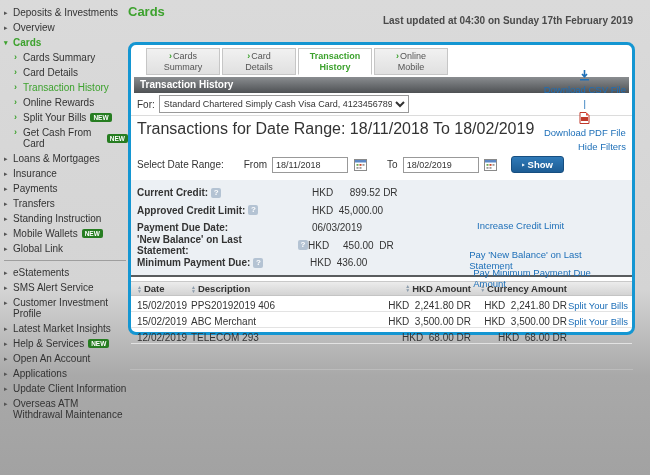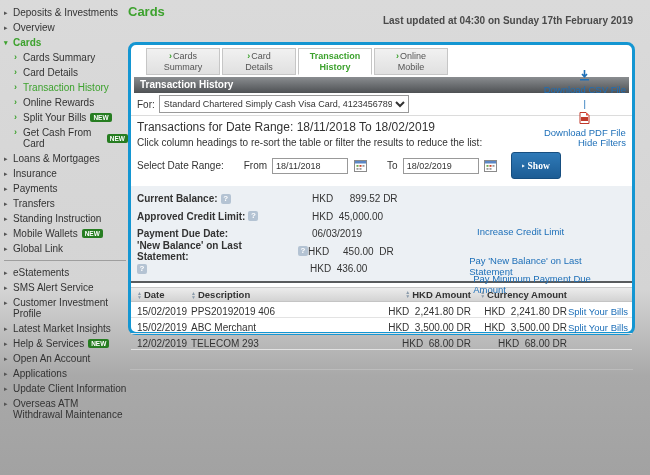--- a/index.html
+++ b/index.html
@@ -41,32 +41,32 @@
   .th-bar { margin:2px 3px 0 3px; height:16px; line-height:16px; padding-left:6px;
             background:linear-gradient(#8a8d90,#4e5154); color:#fff; font-size:10px; font-weight:bold; }
 
   .for-row { display:flex; align-items:center; padding:3px 6px; height:23px; border-bottom:1px solid #dcdcdc; }
   .for-label { font-size:10px; margin-right:4px; }
   .card-select { width:250px; height:18px; font-size:9px; font-family:"Liberation Sans",sans-serif;
                  border:1px solid #999; background:#fff; color:#333; }
   .dl-links { margin-left:auto; display:flex; align-items:center; font-size:9.5px; gap:3px;flex-direction:column; }
   .dl-sep { color:#1d6fb8; }
 
-  .range-line { font-size:12px; padding:4px 6px 1px 6px; }
+  .range-line { font-size:16px; padding:4px 6px 1px 6px; }
   .hint-line { font-size:10px; padding:2px 6px 1px 6px; display:flex; }
   .hide-filters { margin-left:auto; font-size:9.5px; }
 
   .date-row { display:flex; align-items:center; gap:5px; font-size:10px; padding:3px 6px 4px 6px; }
   .date-row .sp { width:10px; }
   .date-input { width:76px; height:16px; font-size:9px; border:1px solid #999; padding-left:3px;
                 font-family:"Liberation Sans",sans-serif; color:#333; }
   .cal-btn { width:14px; height:14px; border:0; background:none; padding:0; cursor:pointer; }
-  .show-btn { margin-left:8px; height:27px; padding:0 10px; background:linear-gradient(#2f7ab8,#1c5c94);
+  .show-btn { margin-left:8px; height:17px; padding:0 10px; background:linear-gradient(#2f7ab8,#1c5c94);
               border:1px solid #164e80; border-radius:3px; color:#fff; font-size:9.5px; font-weight:bold; cursor:pointer;
-              font-family:Liberation Serif, serif; }
+              font-family:Liberation Sans, sans-serif; }
   .show-btn .arr { font-size:8px; margin-right:3px; }
 
   .summary { margin-top:3px; background:#ecf0f4; border-bottom:2px solid #595c5e; padding:4px 8px 3px 6px; }
   .sum-row { display:flex; align-items:center; height:17.5px; font-size:10px; }
   .sum-label { width:175px; font-weight:bold; display:flex; align-items:center; gap:3px; }
   .help { width:10px; height:10px; background:#b4c3d3; border-radius:2px; color:#fff; font-size:8px; font-weight:bold;
           text-align:center; line-height:10px; cursor:pointer; flex:0 0 10px; }
   .sum-value { width:165px; white-space:pre; }
   .sum-link { font-size:9.5px;margin-top:30px; }
 
@@ -225,21 +225,20 @@
           <path d="M7 0.5 l3 3 h-3 z" fill="#e74c3c"></path>
           <rect x="2" y="5" width="7" height="4" fill="#c0392b"></rect>
         </svg>
       <span class="link">Download PDF File</span>
     </span>
   </div>
 
   <div class="range-line">Transactions for Date Range: 18/11/2018 To 18/02/2019</div>
 
   <div class="hint-line">
-    <span>Click column headings to re-sort the table or filter the results to reduce the list:</span>
     <span class="hide-filters link">Hide Filters</span>
   </div>
 
   <div class="date-row">
     <span>Select Date Range:</span>
     <span class="sp"></span>
     <span>From</span>
     <input class="date-input" value="18/11/2018" style="">
     <button class="cal-btn"><svg width="13" height="13" viewBox="0 0 13 13">
           <rect x="0.5" y="1.5" width="12" height="11" fill="#fff" stroke="#8a8a8a"></rect>
@@ -261,21 +260,21 @@
           <rect x="8.5" y="6" width="2" height="1.8" fill="#999"></rect>
           <rect x="2.5" y="9" width="2" height="1.8" fill="#999"></rect>
           <rect x="5.5" y="9" width="2" height="1.8" fill="#999"></rect>
         </svg></button>
     <button class="show-btn"><span class="arr">‣</span><span>Show</span></button>
   </div>
 
   <div class="summary">
     <div class="sum-row">
       <span class="sum-label">
-          <span>Current Balance:</span>
+          <span>Current Credit:</span>
           <span class="help">?</span>
         </span>
       <span class="sum-value">HKD      899.52 DR</span>
       <span class="sum-link link"></span>
     </div>
     <div class="sum-row">
       <span class="sum-label">
           <span>Approved Credit Limit:</span>
           <span class="help">?</span>
         </span>
@@ -292,20 +291,21 @@
     <div class="sum-row">
       <span class="sum-label">
           <span>'New Balance' on Last Statement:</span>
           <span class="help">?</span>
         </span>
       <span class="sum-value">HKD     450.00  DR</span>
       <span class="sum-link link">Pay 'New Balance' on Last Statement</span>
     </div>
     <div class="sum-row">
       <span class="sum-label">
+          <span>Minimum Payment Due:</span>
           <span class="help">?</span>
         </span>
       <span class="sum-value">HKD  436.00</span>
       <span class="sum-link link">Pay Minimum Payment Due Amount</span>
     </div>
   </div>
 
   <div class="tx-table">
     <div class="t-head">
       <span class="c-date"><span class="sort">

